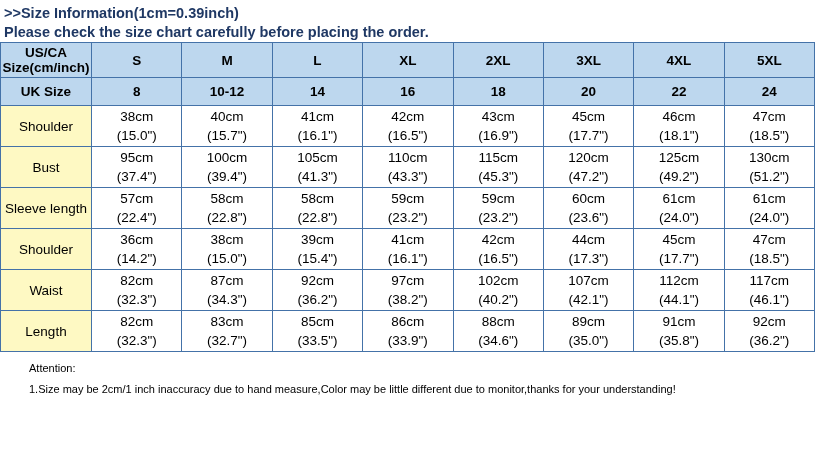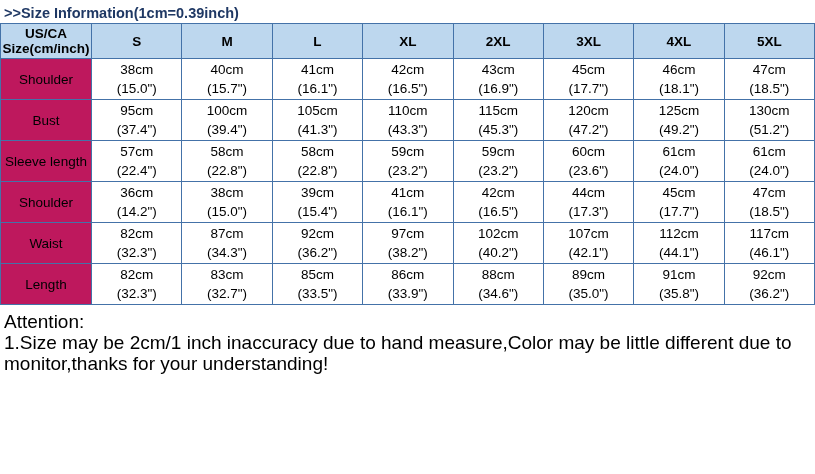--- a/index.html
+++ b/index.html
@@ -49,70 +49,83 @@
   .hdr-cell.tall {
     height: 34px;
     text-align: center;
   }
   .label-col {
     background: #bdd7ee;
     font-weight: bold;
     text-align: center;
   }
   .row-label {
-    background: #be185d;
+    background: #fef9c3;
     text-align: left;
     padding-left: 6px;
     font-weight: normal;
     font-size: 13.5px;
   }
   .data-cell {
     background: #ffffff;
     height: 40px;
     line-height: 19px;
     font-size: 13.5px;
   }
   .data-cell .cm { display: block; }
   .data-cell .inch { display: block; }
   .first-col {
     width: 91px;
   }
   .attention {
     padding: 6px 4px 0 4px;
-    font-size: 19px;
+    font-size: 11px;
     line-height: 21px;
+    margin-left: 25px;
   }
   .attention div { white-space: normal; }
 </style>
 </head>
 <body>
 
 <div id="page">
 
   <div class="header-block">
     <div class="header-line">&gt;&gt;Size Information(1cm=0.39inch)</div>
+    <div class="header-line">Please check the size chart carefully before placing the order.</div>
   </div>
 
   <table class="size-table">
     <colgroup>
       <col class="first-col">
       <col span="8">
     </colgroup>
     <tbody>
       <tr>
         <td class="hdr-cell tall label-col">US/CA Size(cm/inch)</td>
         <td class="hdr-cell tall">S</td>
         <td class="hdr-cell tall">M</td>
         <td class="hdr-cell tall">L</td>
         <td class="hdr-cell tall">XL</td>
         <td class="hdr-cell tall">2XL</td>
         <td class="hdr-cell tall">3XL</td>
         <td class="hdr-cell tall">4XL</td>
         <td class="hdr-cell tall">5XL</td>
       </tr>
+      <tr>
+        <td class="hdr-cell label-col">UK Size</td>
+        <td class="hdr-cell">8</td>
+        <td class="hdr-cell">10-12</td>
+        <td class="hdr-cell">14</td>
+        <td class="hdr-cell">16</td>
+        <td class="hdr-cell">18</td>
+        <td class="hdr-cell">20</td>
+        <td class="hdr-cell">22</td>
+        <td class="hdr-cell">24</td>
+      </tr>
 
       <tr>
         <td class="row-label">Shoulder</td>
         <td class="data-cell">
             <span class="cm">38cm</span>
             <span class="inch">(15.0")</span>
           </td>
         <td class="data-cell">
             <span class="cm">40cm</span>
             <span class="inch">(15.7")</span>

